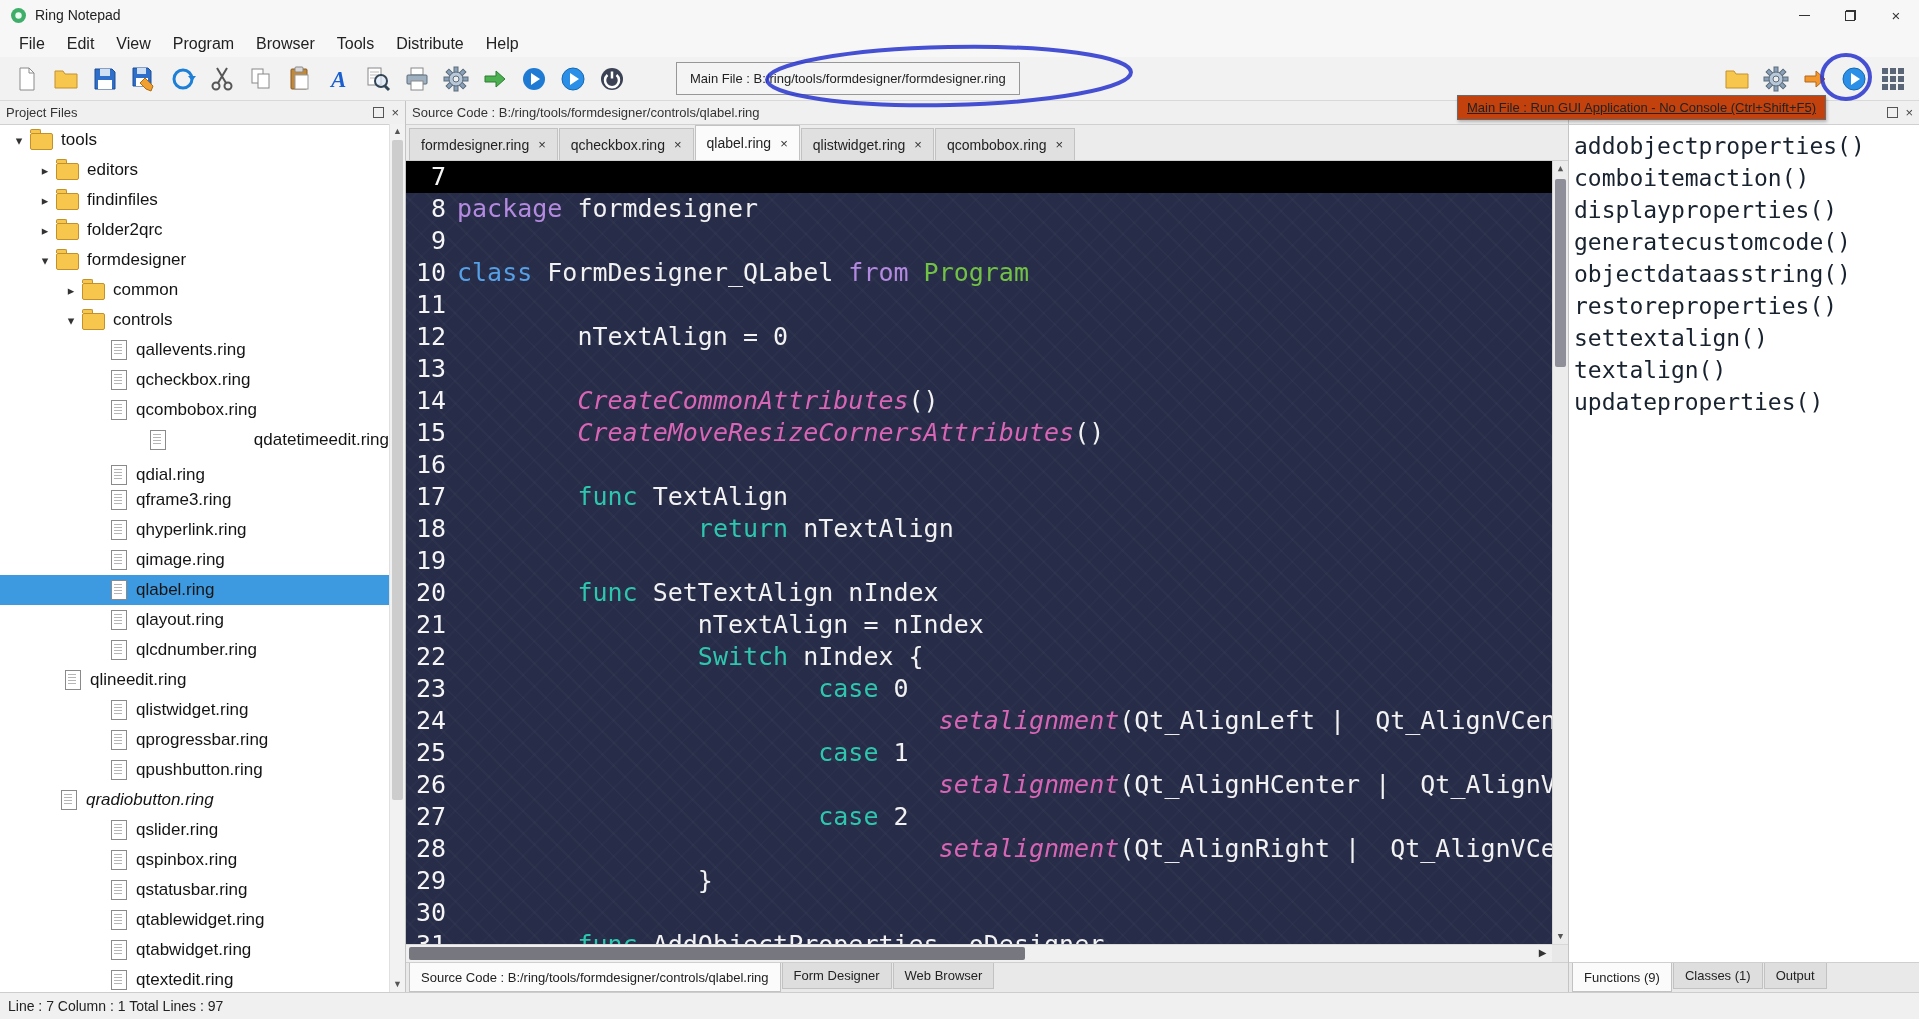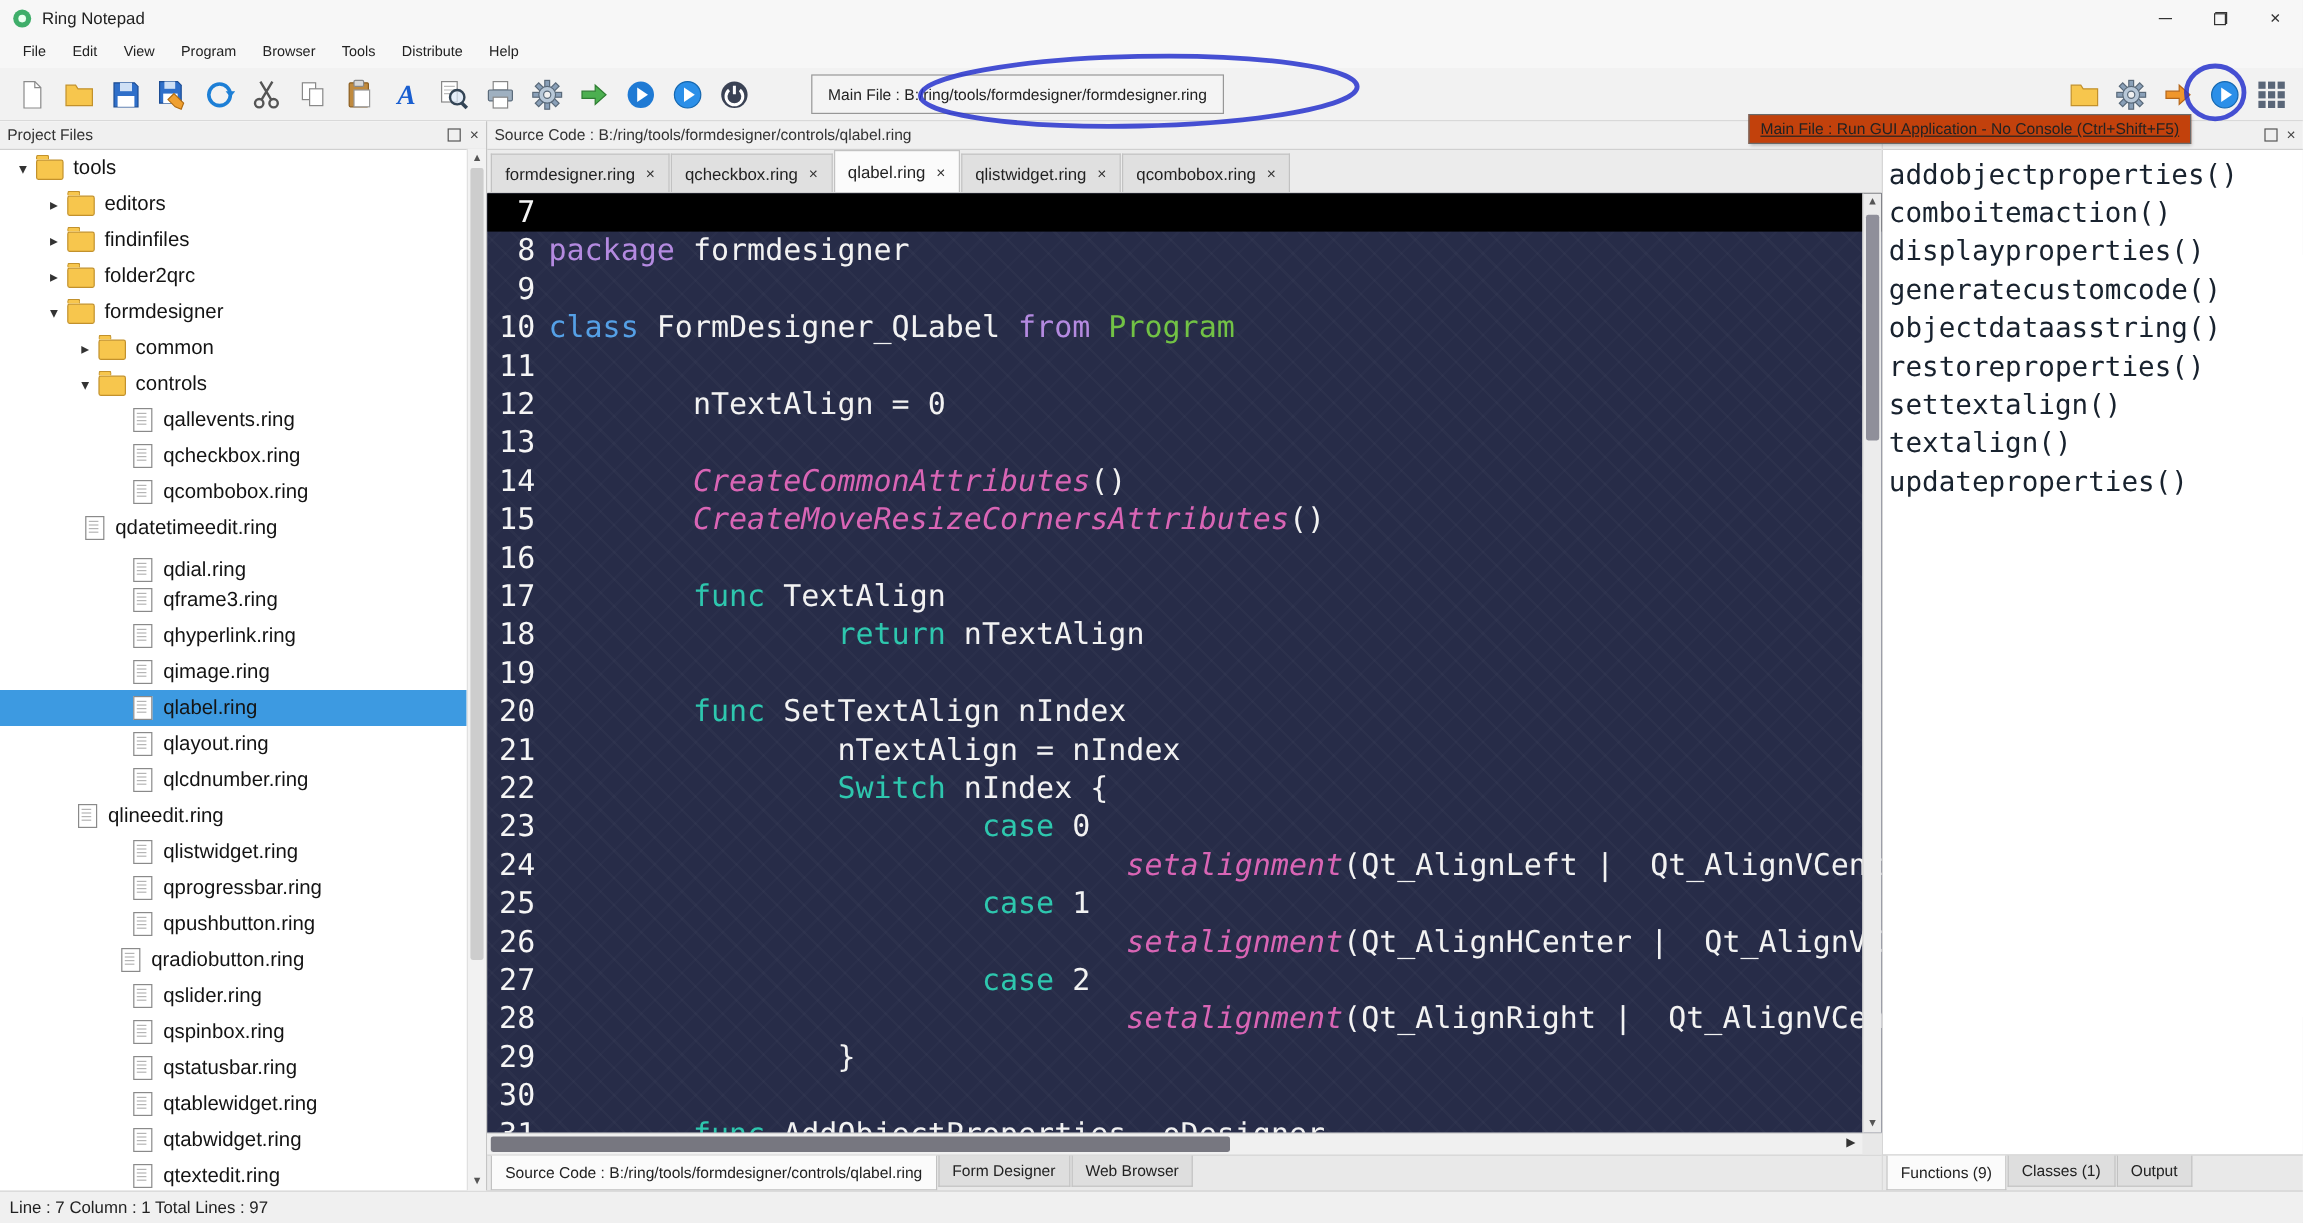--- a/index.html
+++ b/index.html
@@ -12,21 +12,21 @@
   .title-text{font-size:14px;color:#222;}
   .win-controls{margin-left:auto;display:flex;height:30px;}
   .win-btn{width:46px;height:30px;display:flex;align-items:center;justify-content:center;color:#333;font-size:15px;}
   .min-glyph{display:inline-block;width:11px;border-bottom:1px solid #333;}
   .restore-glyph{position:relative;width:11px;height:11px;}
   .restore-glyph .b{position:absolute;border:1px solid #333;width:8px;height:8px;background:#f7f7f7;}
   .restore-glyph .b1{right:0;top:0;}
   .restore-glyph .b2{left:0;bottom:0;}
 
   
-  .menubar{height:27px;background:#f7f7f7;display:flex;align-items:center;padding-left:8px;flex:none;font-size:12px;color:#222;}
+  .menubar{height:27px;background:#f7f7f7;display:flex;align-items:center;padding-left:8px;flex:none;font-size:16px;color:#222;}
   .menu-item{padding:0 11px;line-height:27px;}
 
   
   .toolbar{height:43px;background:#f2f2f2;border-bottom:1px solid #d9d9d9;display:flex;align-items:center;padding:0 6px 0 8px;flex:none;position:relative;}
   .tb-btn{width:37px;height:38px;display:flex;align-items:center;justify-content:center;flex:none;margin-right:2px;border-radius:3px;}
   .tb-btn svg{display:block;}
   .mainfile-box{margin-left:44px;border:1px solid #979797;background:#f4f4f4;padding:8px 13px;font-size:13px;color:#222;white-space:nowrap;}
   .toolbar-right{margin-left:auto;display:flex;align-items:center;}
 
   
@@ -397,21 +397,21 @@
           <div class="tree-row" style="padding-left: 86px;">
             <span class="tree-arrow"></span>
             <span class="file-ic"></span>
             <span class="tree-label">qcheckbox.ring</span>
           </div>
           <div class="tree-row" style="padding-left: 86px;">
             <span class="tree-arrow"></span>
             <span class="file-ic"></span>
             <span class="tree-label">qcombobox.ring</span>
           </div>
-          <div class="tree-row" style="padding-left: 46px;">
+          <div class="tree-row" style="padding-left: 46px; justify-content: space-between;">
             <span class="tree-arrow"></span>
             <span class="file-ic"></span>
             <span class="tree-label">qdatetimeedit.ring</span>
           </div>
           <div class="tree-row" style="padding-left: 86px; align-items: flex-end;">
             <span class="tree-arrow"></span>
             <span class="file-ic"></span>
             <span class="tree-label">qdial.ring</span>
           </div>
           <div class="tree-row" style="padding-left: 86px;">
@@ -457,21 +457,21 @@
           <div class="tree-row" style="padding-left: 86px;">
             <span class="tree-arrow"></span>
             <span class="file-ic"></span>
             <span class="tree-label">qprogressbar.ring</span>
           </div>
           <div class="tree-row" style="padding-left: 86px;">
             <span class="tree-arrow"></span>
             <span class="file-ic"></span>
             <span class="tree-label">qpushbutton.ring</span>
           </div>
-          <div class="tree-row" style="padding-left: 76px;">
+          <div class="tree-row" style="padding-left: 36px; font-style: italic;">
             <span class="tree-arrow"></span>
             <span class="file-ic"></span>
             <span class="tree-label">qradiobutton.ring</span>
           </div>
           <div class="tree-row" style="padding-left: 86px;">
             <span class="tree-arrow"></span>
             <span class="file-ic"></span>
             <span class="tree-label">qslider.ring</span>
           </div>
           <div class="tree-row" style="padding-left: 86px;">

